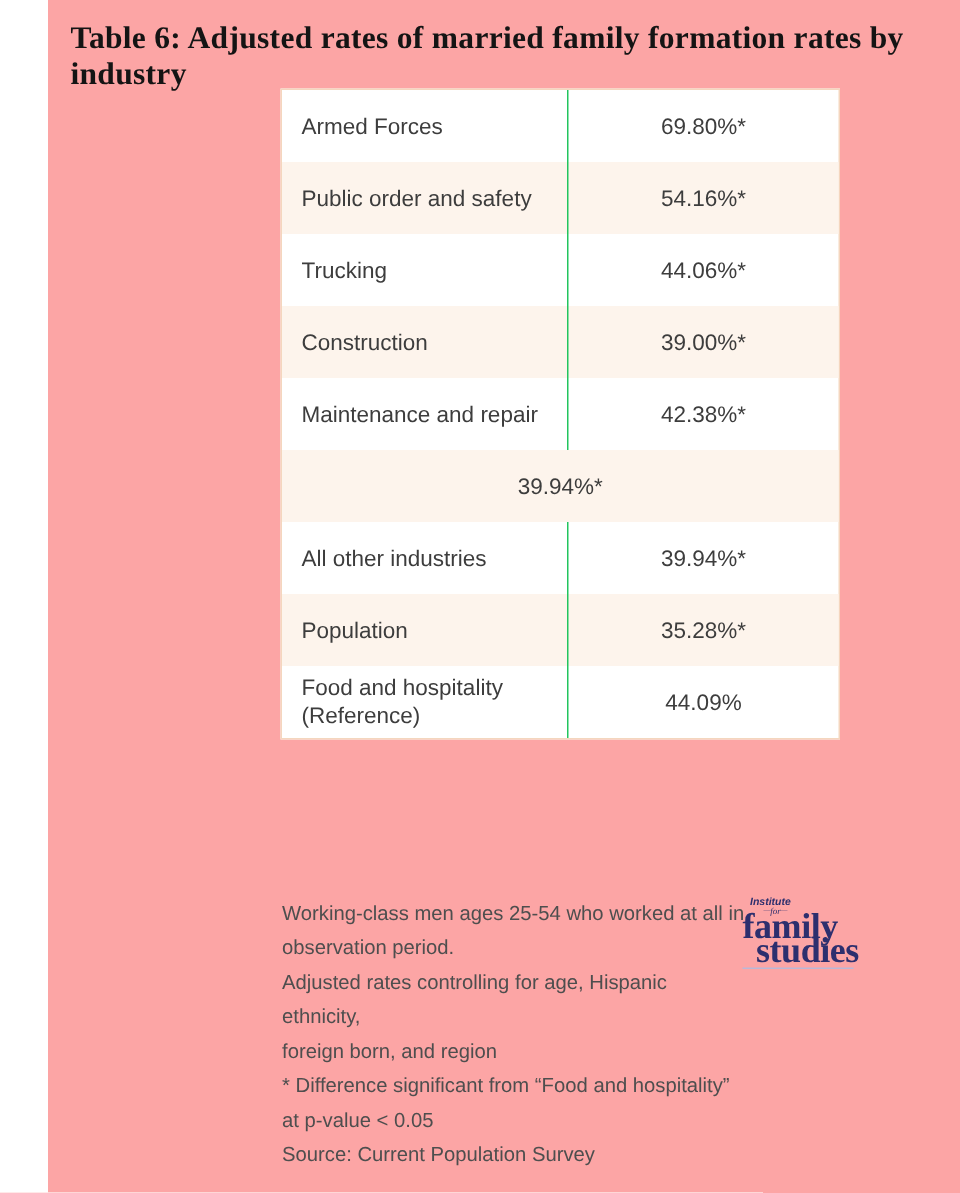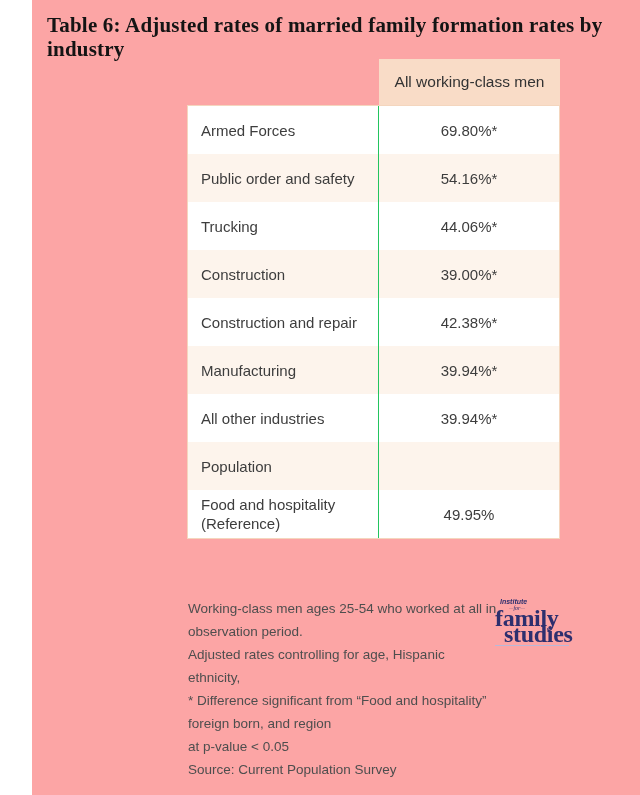--- a/index.html
+++ b/index.html
@@ -65,69 +65,65 @@
   }
 </style>
 </head>
 <body>
 
 <div class="page">
 
   <h1 class="title">Table 6: Adjusted rates of married family formation rates by industry</h1>
 
   <div class="tbl">
-    <div class="hdr-row">
-      <div class="hdr-spacer"></div>
-      <div class="hdr-cell">All working-class men</div>
-    </div>
     <div class="tbody">
       <div class="row">
         <div class="cell-label">Armed Forces</div>
         <div class="cell-value">69.80%*</div>
       </div>
       <div class="row">
         <div class="cell-label">Public order and safety</div>
         <div class="cell-value">54.16%*</div>
       </div>
       <div class="row">
         <div class="cell-label">Trucking</div>
         <div class="cell-value">44.06%*</div>
       </div>
       <div class="row">
         <div class="cell-label">Construction</div>
         <div class="cell-value">39.00%*</div>
       </div>
       <div class="row">
-        <div class="cell-label">Construction and repair</div>
+        <div class="cell-label">Maintenance and repair</div>
         <div class="cell-value">42.38%*</div>
       </div>
       <div class="row">
-        <div class="cell-label">Manufacturing</div>
         <div class="cell-value">39.94%*</div>
       </div>
       <div class="row">
         <div class="cell-label">All other industries</div>
         <div class="cell-value">39.94%*</div>
       </div>
       <div class="row">
         <div class="cell-label">Population</div>
+        <div class="cell-value">35.28%*</div>
       </div>
       <div class="row">
         <div class="cell-label">Food and hospitality (Reference)</div>
-        <div class="cell-value">49.95%</div>
+        <div class="cell-value">44.09%</div>
       </div>
     </div>
   </div>
 
   <div class="notes">
     <div class="note-line">Working-class men ages 25-54 who worked at all in</div>
     <div class="note-line">observation period.</div>
     <div class="note-line">Adjusted rates controlling for age, Hispanic ethnicity,</div>
+    <div class="note-line">foreign born, and region</div>
     <div class="note-line">* Difference significant from “Food and hospitality”</div>
-    <div class="note-line">foreign born, and region</div>
     <div class="note-line">at p-value &lt; 0.05</div>
     <div class="note-line">Source: Current Population Survey</div>
   </div>
 
   <div class="logo">
     <div class="logo-inst">Institute</div>
     <div class="logo-for">for</div>
     <div class="logo-word1">family</div>
     <div class="logo-word2">studies</div>
     <div class="logo-underline"></div>

